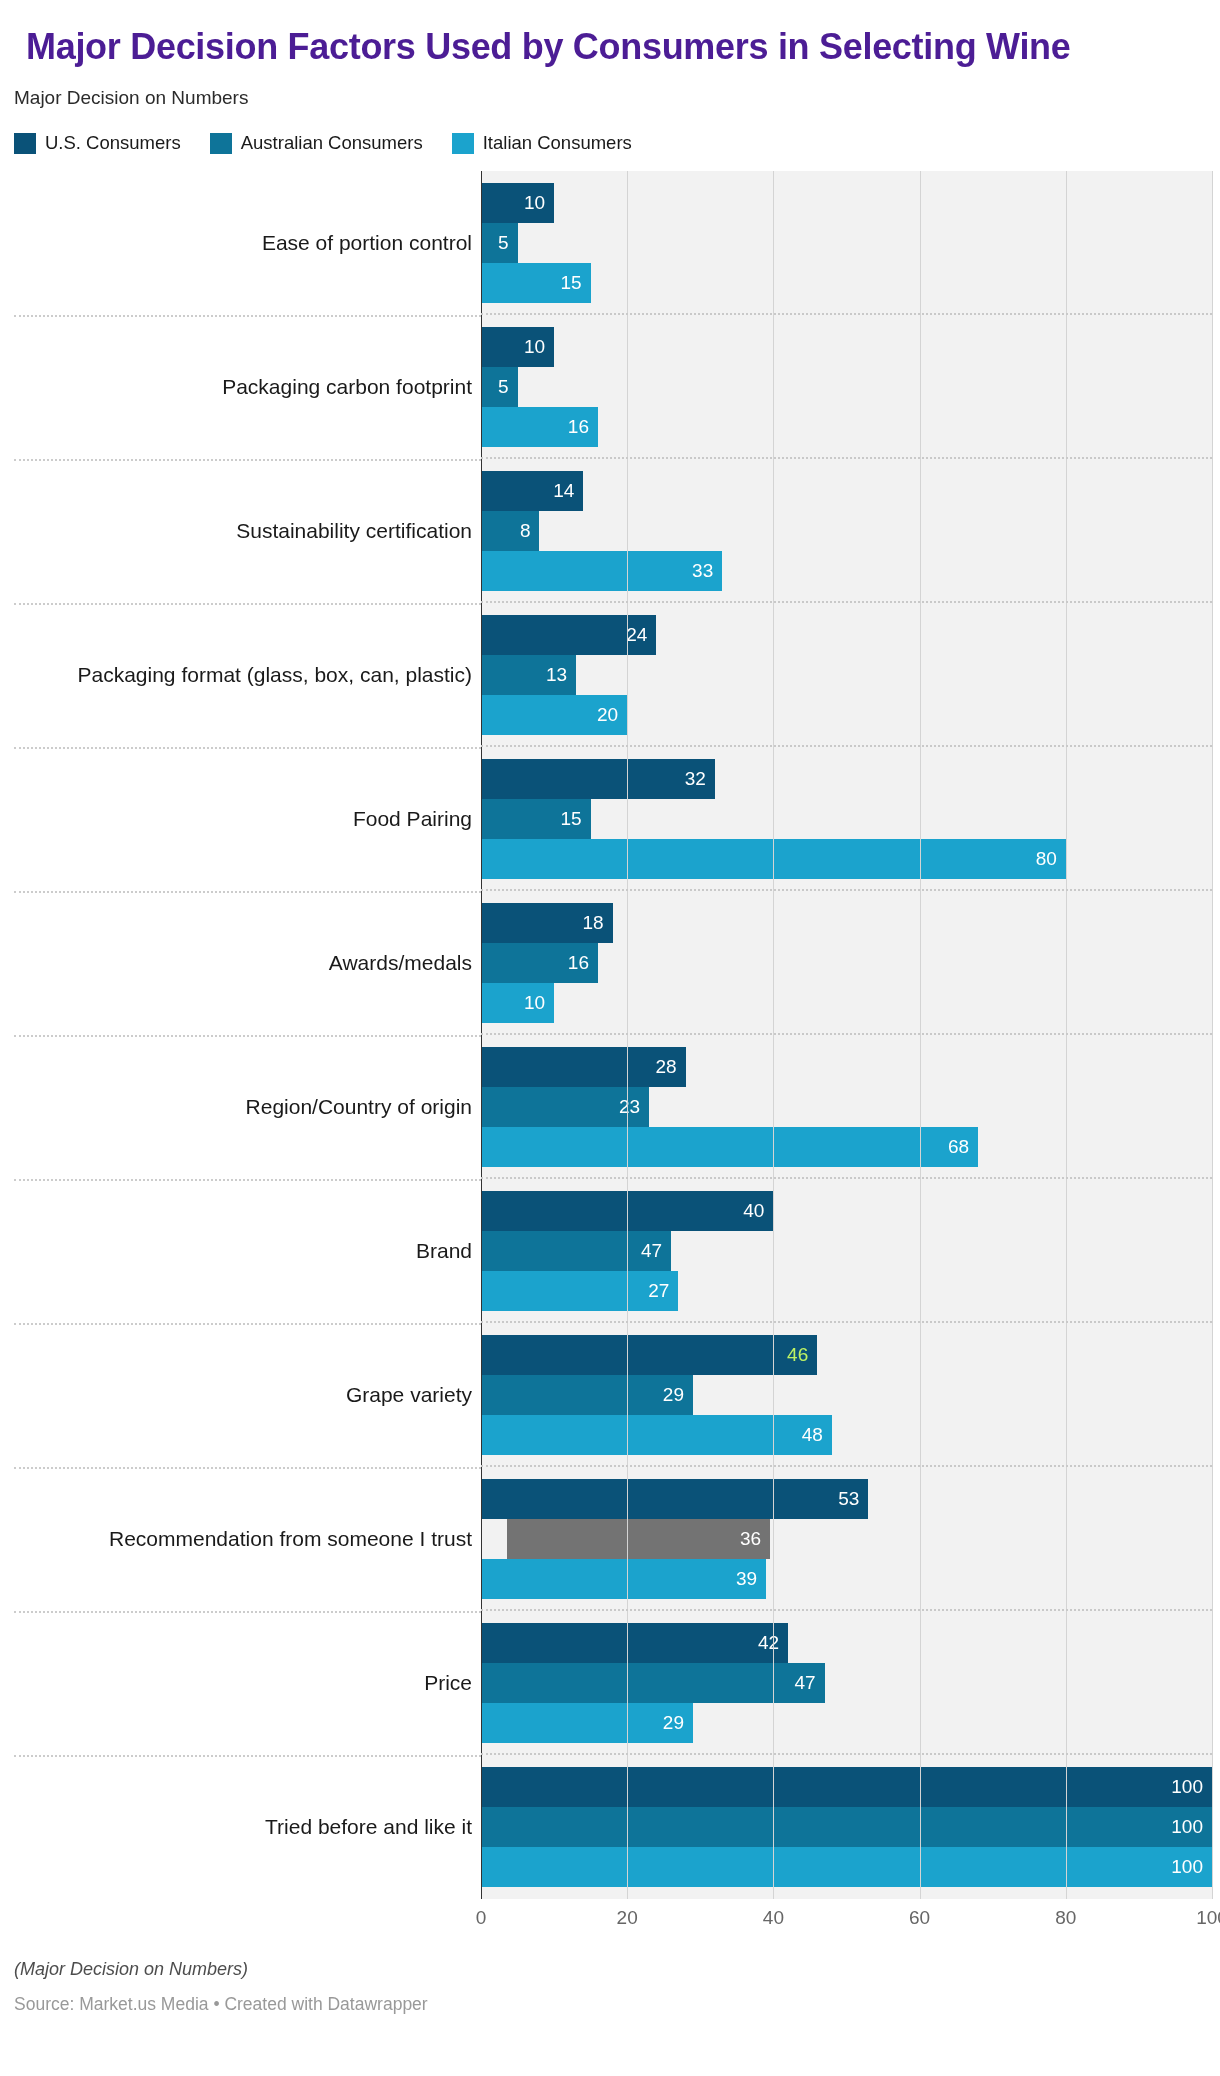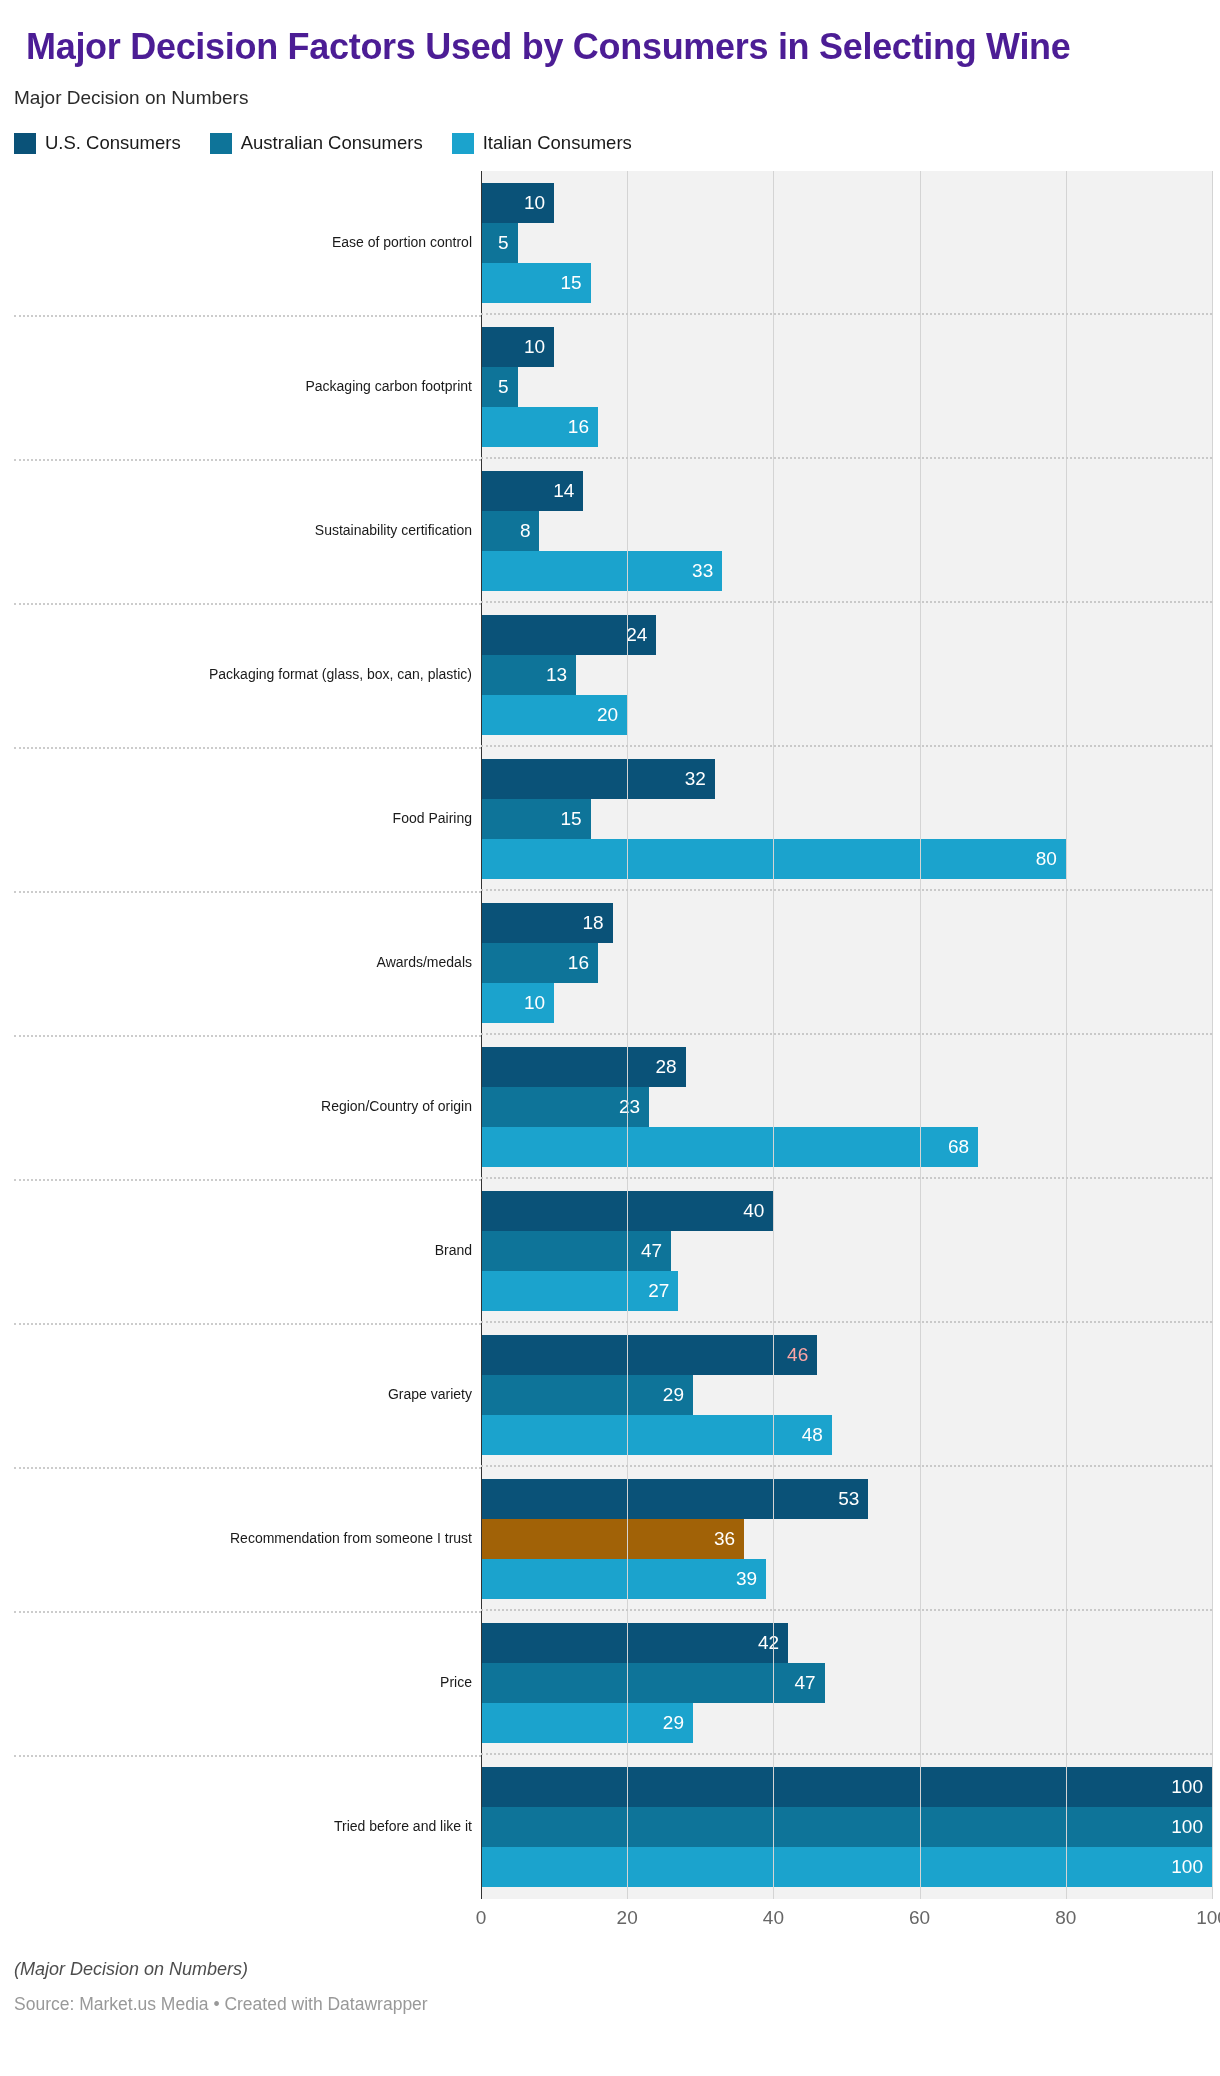--- a/index.html
+++ b/index.html
@@ -98,21 +98,21 @@
     position: relative;
     display: flex;
     align-items: center;
     height: 144px;
   }
   .row .cat-label {
     width: 467px;
     flex: 0 0 467px;
     text-align: right;
     padding-right: 9px;
-    font-size: 14px;
+    font-size: 21px;
     color: #1a1a1a;
     line-height: 1.25;
     z-index: 3;
     position: relative;
   }
   .bars-area {
     position: relative;
     flex: 1 1 auto;
     height: 144px;
     background: #f2f2f2;
@@ -351,40 +351,40 @@
                 </div>
               </div>
               <div class="bar-row-sep"></div>
             </div>
           </div>
           <div class="row">
             <div class="cat-label">Grape variety</div>
             <div class="bars-area">
               <div class="bar-stack">
                 <div class="bar" title="U.S. Consumers: 46" style="background: rgb(10, 82, 120); width: 46%;">
-                  <span class="bar-value" style="color: #fca5a5;">46</span>
+                  <span class="bar-value" style="color: #bef264;">46</span>
                 </div>
                 <div class="bar" title="Australian Consumers: 29" style="background: rgb(14, 116, 153); width: 29%;">
                   <span class="bar-value" style="color: rgb(255, 255, 255);">29</span>
                 </div>
                 <div class="bar" title="Italian Consumers: 48" style="background: rgb(27, 163, 205); width: 48%; text-align: center;">
                   <span class="bar-value" style="color: rgb(255, 255, 255);">48</span>
                 </div>
               </div>
               <div class="bar-row-sep"></div>
             </div>
           </div>
           <div class="row">
             <div class="cat-label">Recommendation from someone I trust</div>
             <div class="bars-area">
               <div class="bar-stack">
                 <div class="bar" title="U.S. Consumers: 53" style="background: rgb(10, 82, 120); width: 53%;">
                   <span class="bar-value" style="color: rgb(255, 255, 255);">53</span>
                 </div>
-                <div class="bar" title="Australian Consumers: 36" style="background: #a16207; width: 36%;">
+                <div class="bar" title="Australian Consumers: 36" style="background: #737373; width: 36%; margin-left: 26px;">
                   <span class="bar-value" style="color: rgb(255, 255, 255);">36</span>
                 </div>
                 <div class="bar" title="Italian Consumers: 39" style="background: rgb(27, 163, 205); width: 39%;">
                   <span class="bar-value" style="color: rgb(255, 255, 255);">39</span>
                 </div>
               </div>
               <div class="bar-row-sep"></div>
             </div>
           </div>
           <div class="row">

